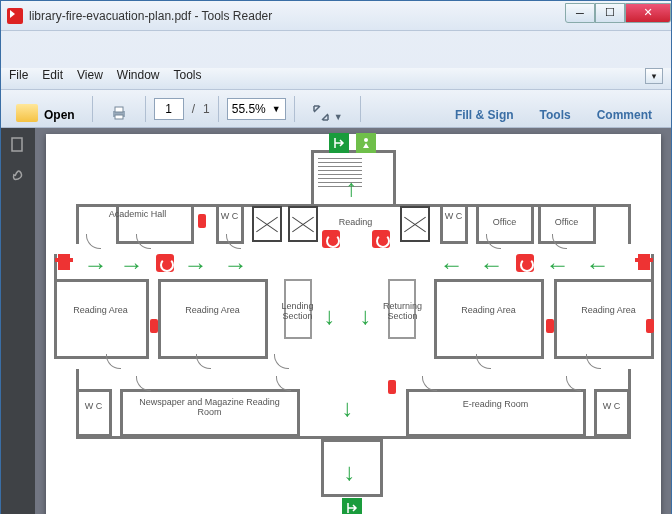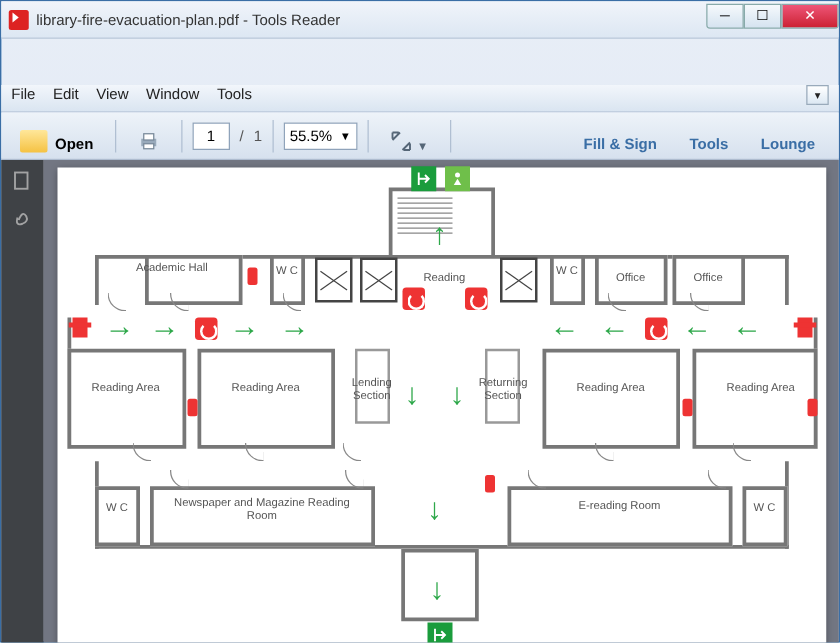--- a/index.html
+++ b/index.html
@@ -111,21 +111,21 @@
             <path d="M2 8 L8 2 M2 2 h5 M2 2 v5 M16 10 L10 16 M16 16 h-5 M16 16 v-5" stroke="#567" stroke-width="1.5" fill="none"></path>
           </svg>
       </span>
       <span style="font-size:9px;margin-left:4px;color:#567">▼</span>
     </div>
     <div class="sep"></div>
 
     <div class="right-tools">
       <div class="tbtn">Fill &amp; Sign</div>
       <div class="tbtn">Tools</div>
-      <div class="tbtn">Lounge</div>
+      <div class="tbtn">Comment</div>
     </div>
   </div>
 
   <div class="workarea">
     <div class="sidebar">
       <span class="sicon">
         <svg viewBox="0 0 18 18">
             <rect x="3" y="2" width="10" height="13" fill="none" stroke="#bbb" stroke-width="1.5"></rect>
           </svg>
       </span>

